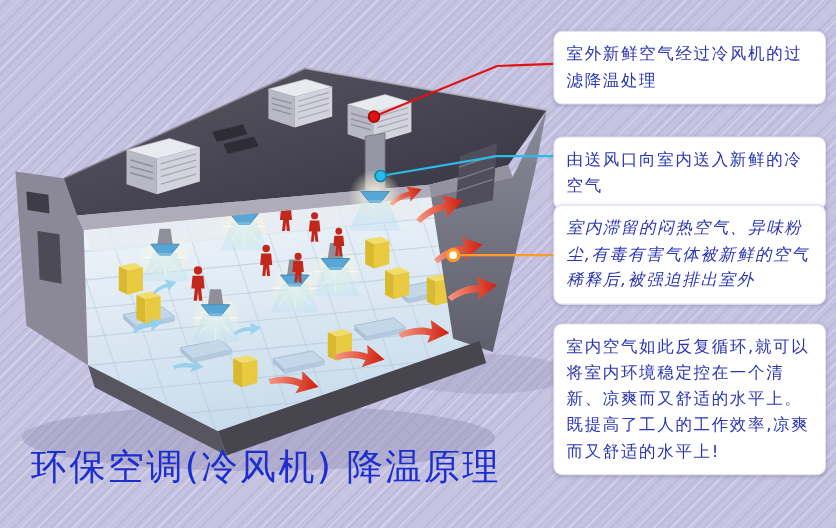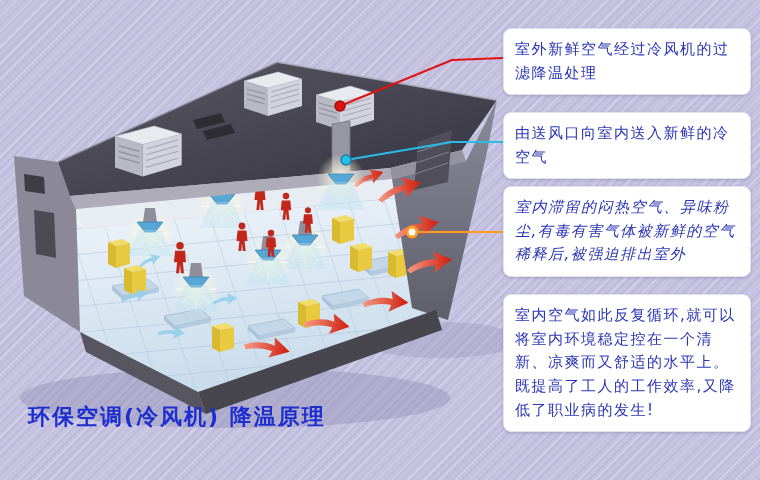--- a/index.html
+++ b/index.html
@@ -12,26 +12,26 @@
       repeating-linear-gradient(135deg, rgba(110,105,165,0.10) 5px, rgba(110,105,165,0.10) 7px, rgba(0,0,0,0) 7px, rgba(0,0,0,0) 11px);
   }
   #scene{position:absolute;left:0;top:0;width:760px;height:480px;}
   .callout{
     position:absolute;left:503px;width:248px;box-sizing:border-box;
     background:#ffffff;border:1px solid #e3e2ef;border-radius:8px;
     padding:9px 11px;color:#2a35b4;font-size:15px;line-height:1.58;
     letter-spacing:1.5px;box-shadow:0 1px 3px rgba(60,60,110,0.25);
   }
   .c1{top:28px;}
-  .c2{top:112px;}
+  .c2{top:124px;}
   .c3{top:186px;font-style:italic;}
   .c4{top:294px;}
   #title{
     position:absolute;left:28px;top:402px;
-    font-size:22px;font-weight:bold;color:#1d2ed0;letter-spacing:2px;
+    font-size:33px;font-weight:normal;color:#1d2ed0;letter-spacing:2px;
     white-space:nowrap;
   }
 </style>
 </head>
 <body>
 
 <div>
 
   <svg id="scene" viewBox="0 0 760 480" aria-hidden="true">
     <defs>
@@ -221,18 +221,18 @@
   <div class="callout c1">
     <span>室外新鲜空气经过冷风机的过滤降温处理</span>
   </div>
   <div class="callout c2">
     <span>由送风口向室内送入新鲜的冷空气</span>
   </div>
   <div class="callout c3">
     <span>室内滞留的闷热空气、异味粉尘,有毒有害气体被新鲜的空气稀释后,被强迫排出室外</span>
   </div>
   <div class="callout c4">
-    <span>室内空气如此反复循环,就可以将室内环境稳定控在一个清新、凉爽而又舒适的水平上。既提高了工人的工作效率,又降低了职业病的发生!</span>
+    <span>室内空气如此反复循环,就可以将室内环境稳定控在一个清新、凉爽而又舒适的水平上。既提高了工人的工作效率,凉爽而又舒适的水平上!</span>
   </div>
 
   <div id="title">环保空调(冷风机)  降温原理</div>
 
 </div>
 
 </body></html>

